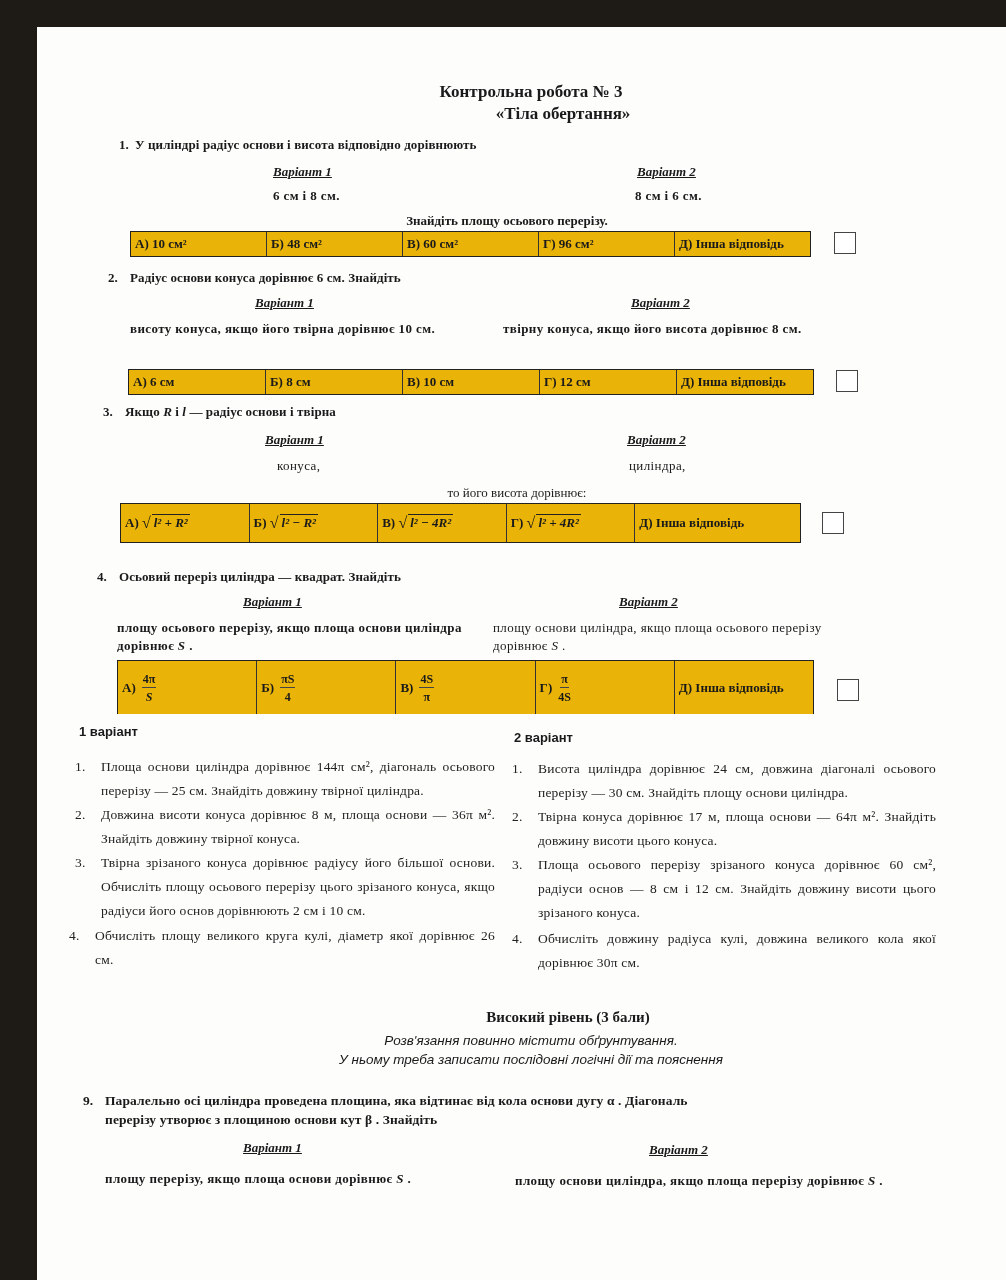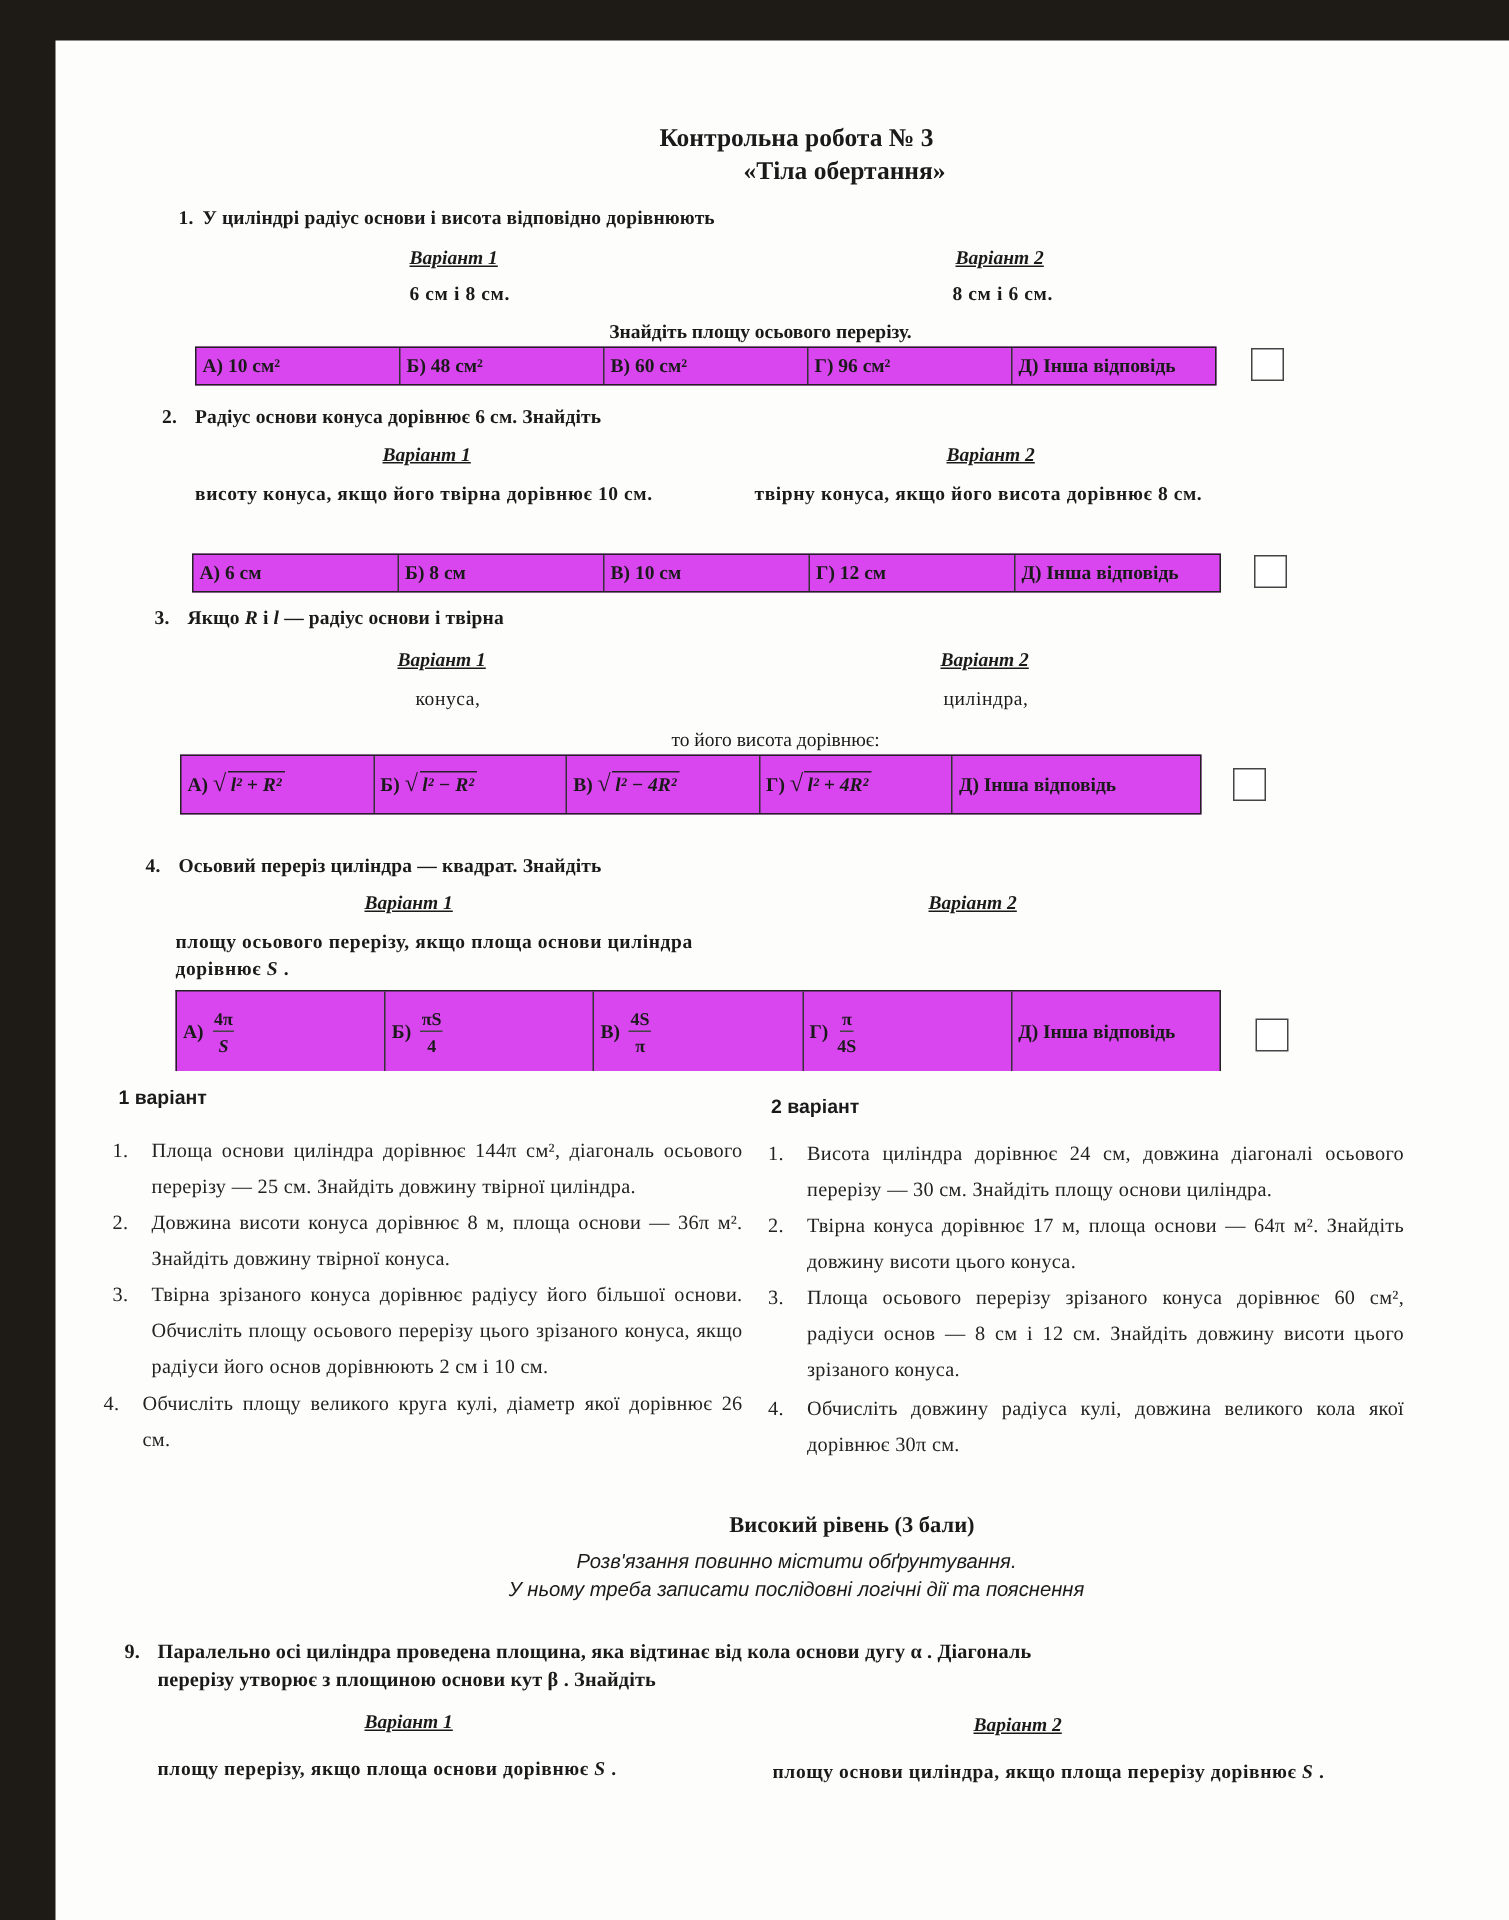--- a/index.html
+++ b/index.html
@@ -20,21 +20,21 @@
       left: 0; width: 100%; text-align: center; font-weight: bold;
       font-size: 17px; line-height: 22px;
     }
     .qhead { font-weight: bold; font-size: 13px; letter-spacing: 0.1px; }
     .qnum { display: inline-block; width: 22px; }
     .var-label { font-weight: bold; font-style: italic; font-size: 13px; text-decoration: underline; }
     .var-text { font-size: 13px; font-weight: bold; letter-spacing: 0.4px; line-height: 18px; }
     .find { font-size: 13px; font-weight: bold; text-align: center; }
     .ans-table {
       position: absolute; display: flex; border: 1.5px solid #222;
-      box-sizing: border-box; background: #d946ef;
+      box-sizing: border-box; background: #eab308;
     }
     .ans-cell {
       flex: 1; border-right: 1.5px solid #333; font-size: 13px; font-weight: bold;
       display: flex; align-items: center; padding-left: 4px; box-sizing: border-box;
       white-space: nowrap;
     }
     .ans-cell:last-child { border-right: none; }
     .checkbox {
       position: absolute; width: 22px; height: 22px; border: 1.5px solid #444;
       box-sizing: border-box; background: #fff; cursor: pointer;
@@ -150,20 +150,25 @@
   <div class="abs qhead" style="left:60px; top:542px;">
     <span class="qnum">4.</span><span>Осьовий переріз циліндра — квадрат. Знайдіть</span>
   </div>
   <div class="abs var-label" style="left:206px; top:567px;">Варіант 1</div>
   <div class="abs var-label" style="left:582px; top:567px;">Варіант 2</div>
   <div class="abs var-text" style="left:80px; top:592px; width:360px;">
     <span>площу осьового перерізу, якщо площа основи циліндра дорівнює</span>
     <span class="it">S</span>
     <span>.</span>
   </div>
+  <div class="abs var-text" style="left:456px; top:592px; width:360px; font-weight:normal;">
+    <span>площу основи циліндра, якщо площа осьового перерізу дорівнює</span>
+    <span class="it">S</span>
+    <span>.</span>
+  </div>
   <div class="ans-table" style="left:80px; top:633px; width:697px; height:54px; border-bottom:none;">
     <div class="ans-cell">
       <span>А)</span>
       <span class="frac">
           <span class="num">4π</span>
           <span class="den it">S</span>
         </span>
     </div>
     <div class="ans-cell">
       <span>Б)</span>

